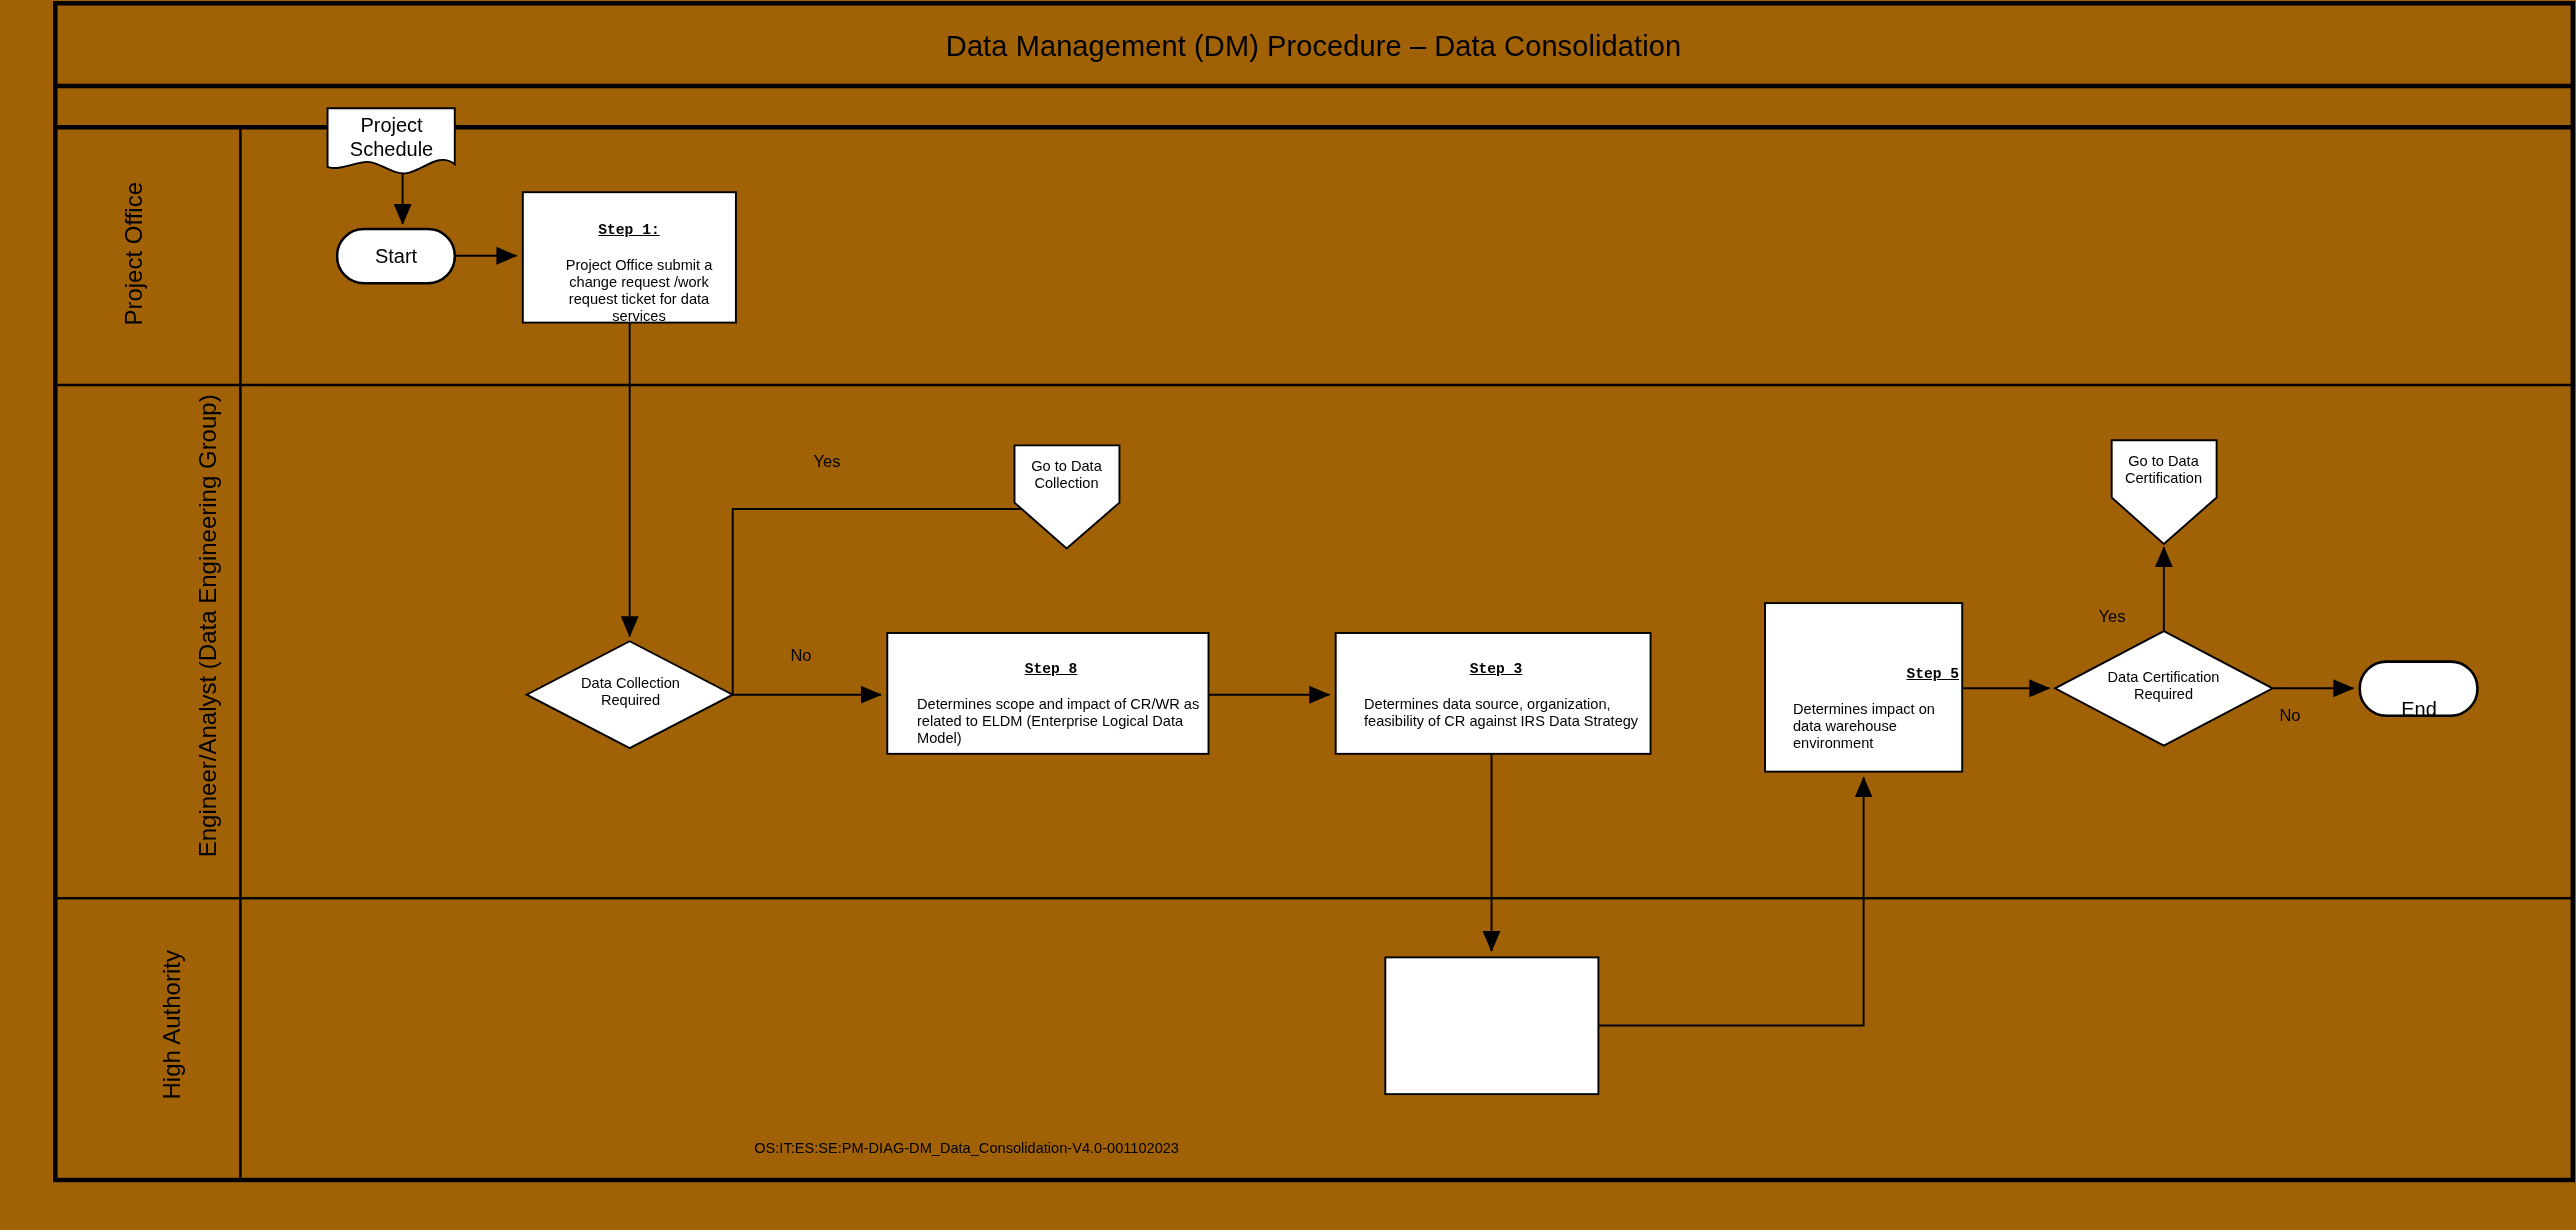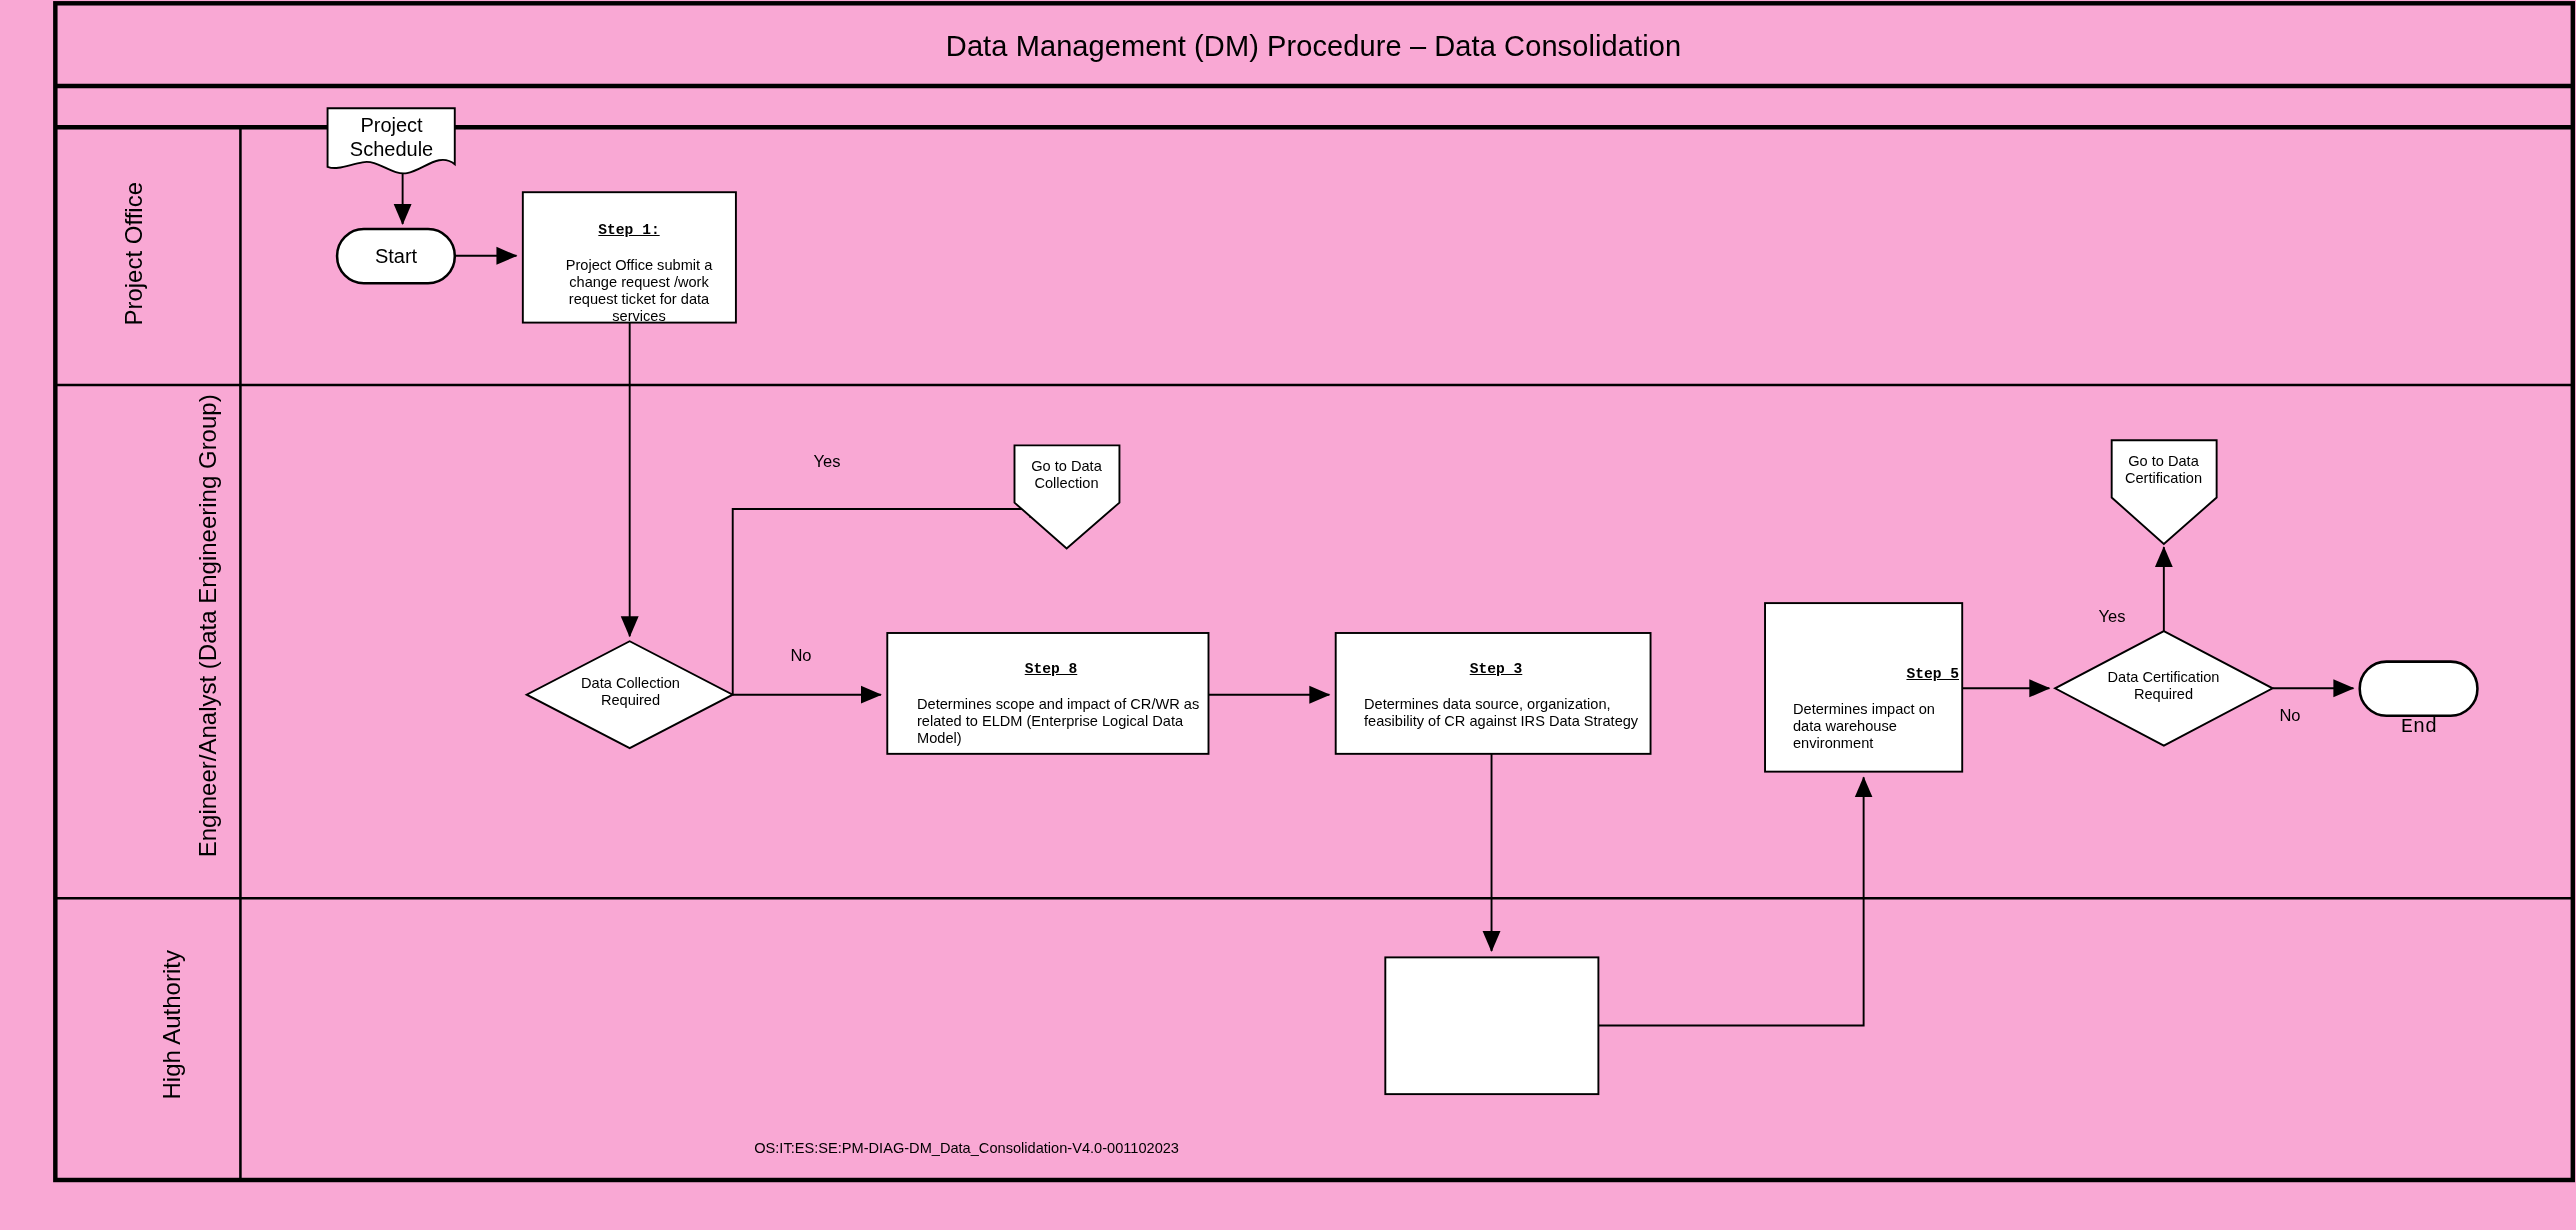--- a/index.html
+++ b/index.html
@@ -11,21 +11,21 @@
     width: 2576px;
     height: 1231px;
     font-family: "Liberation Sans", sans-serif;
     color: #000000;
     overflow: hidden;
   }
   #stage {
     position: relative;
     width: 2576px;
     height: 1231px;
-    background: #f9a8d4;
+    background: #a16207;
   }
   #svg-layer {
     position: absolute;
     left: 0; top: 0;
     width: 2576px;
     height: 1231px;
   }
   .txt {
     position: absolute;
     text-align: center;
@@ -205,19 +205,19 @@
   <div class="txt node-text" style="left:2068px; top:669px; width:191px;">Data Certification
 Required</div>
 
   <div class="txt edge-label" style="left:2074px; top:607px; width:76px;">Yes</div>
 
   <div class="txt edge-label" style="left:2252px; top:706px; width:76px;">No</div>
 
   <div class="txt node-text" style="left:2110px; top:453px; width:107px;">Go to Data
 Certification</div>
 
-  <div class="txt big-text" style="left:2360px; top:715px; width:118px;font-family:Liberation Mono, monospace;">End</div>
+  <div class="txt big-text" style="left:2360px; top:698px; width:118px;">End</div>
 
   <div class="txt footer-text" style="left:289px; top:1140px; width:890px;text-align:right;">OS:IT:ES:SE:PM-DIAG-DM_Data_Consolidation-V4.0-001102023</div>
 
 
 </div>
 
 
 </body></html>

